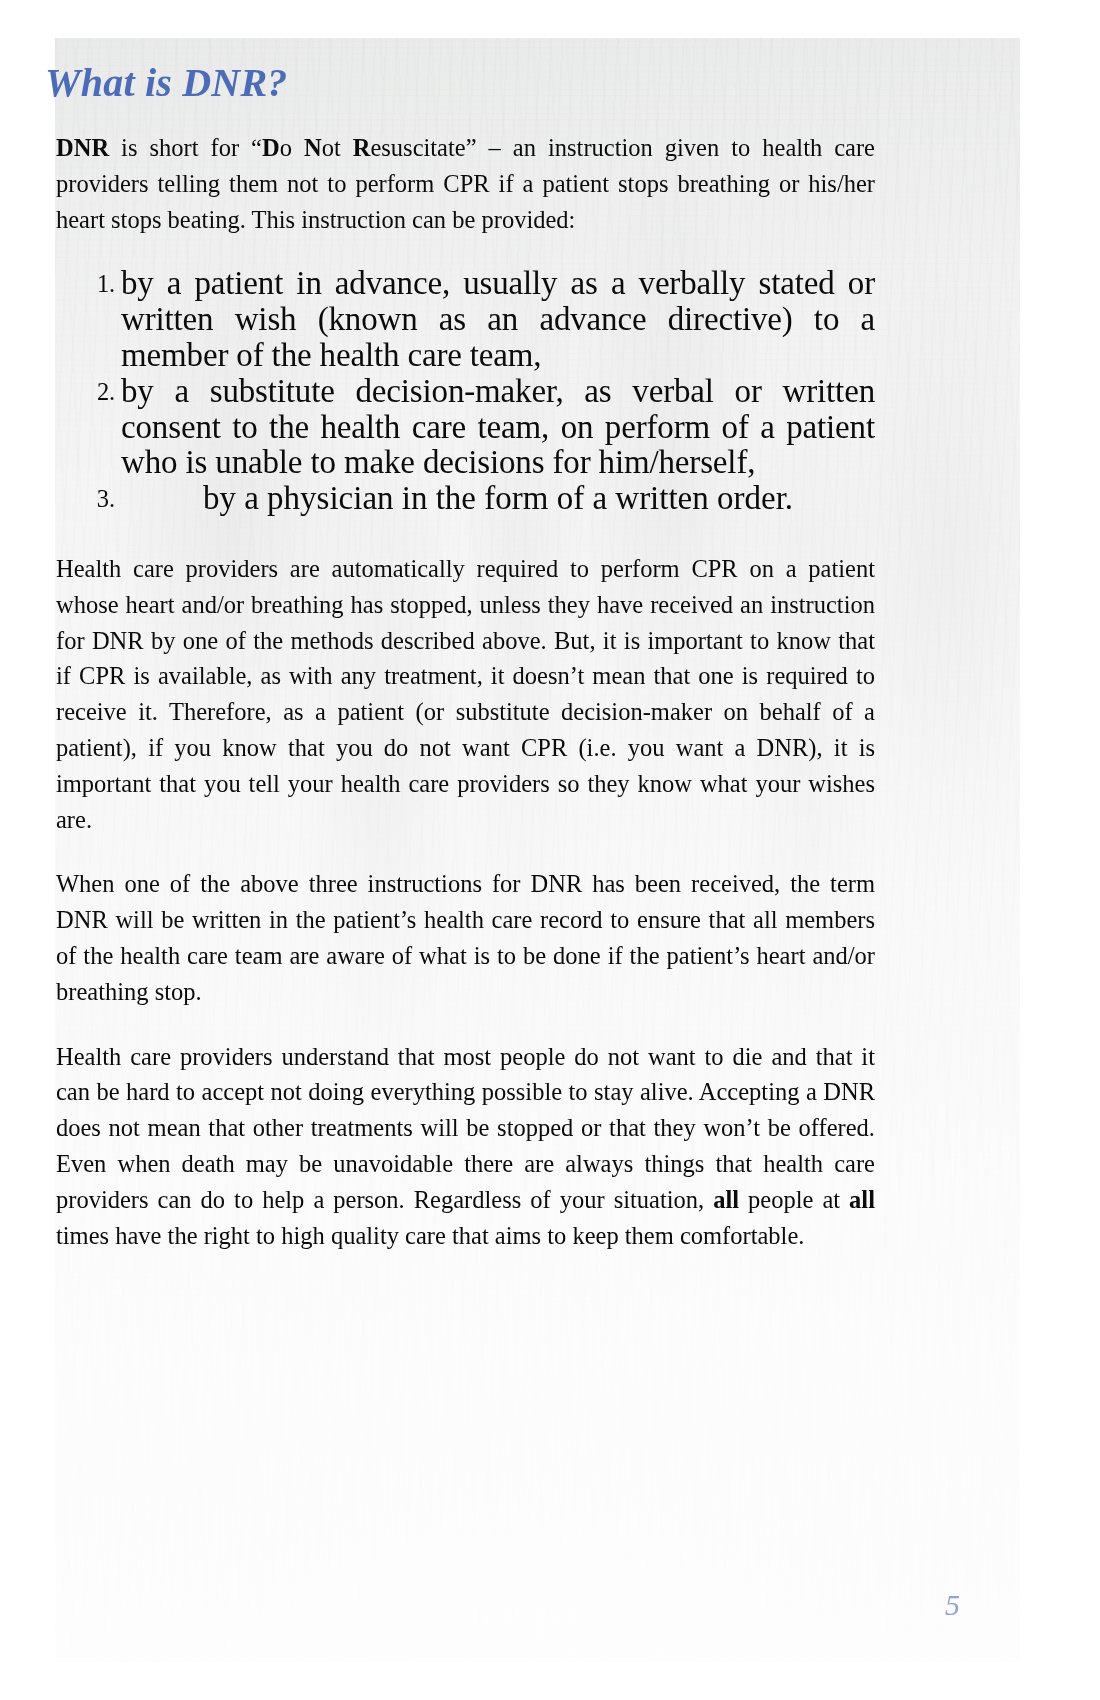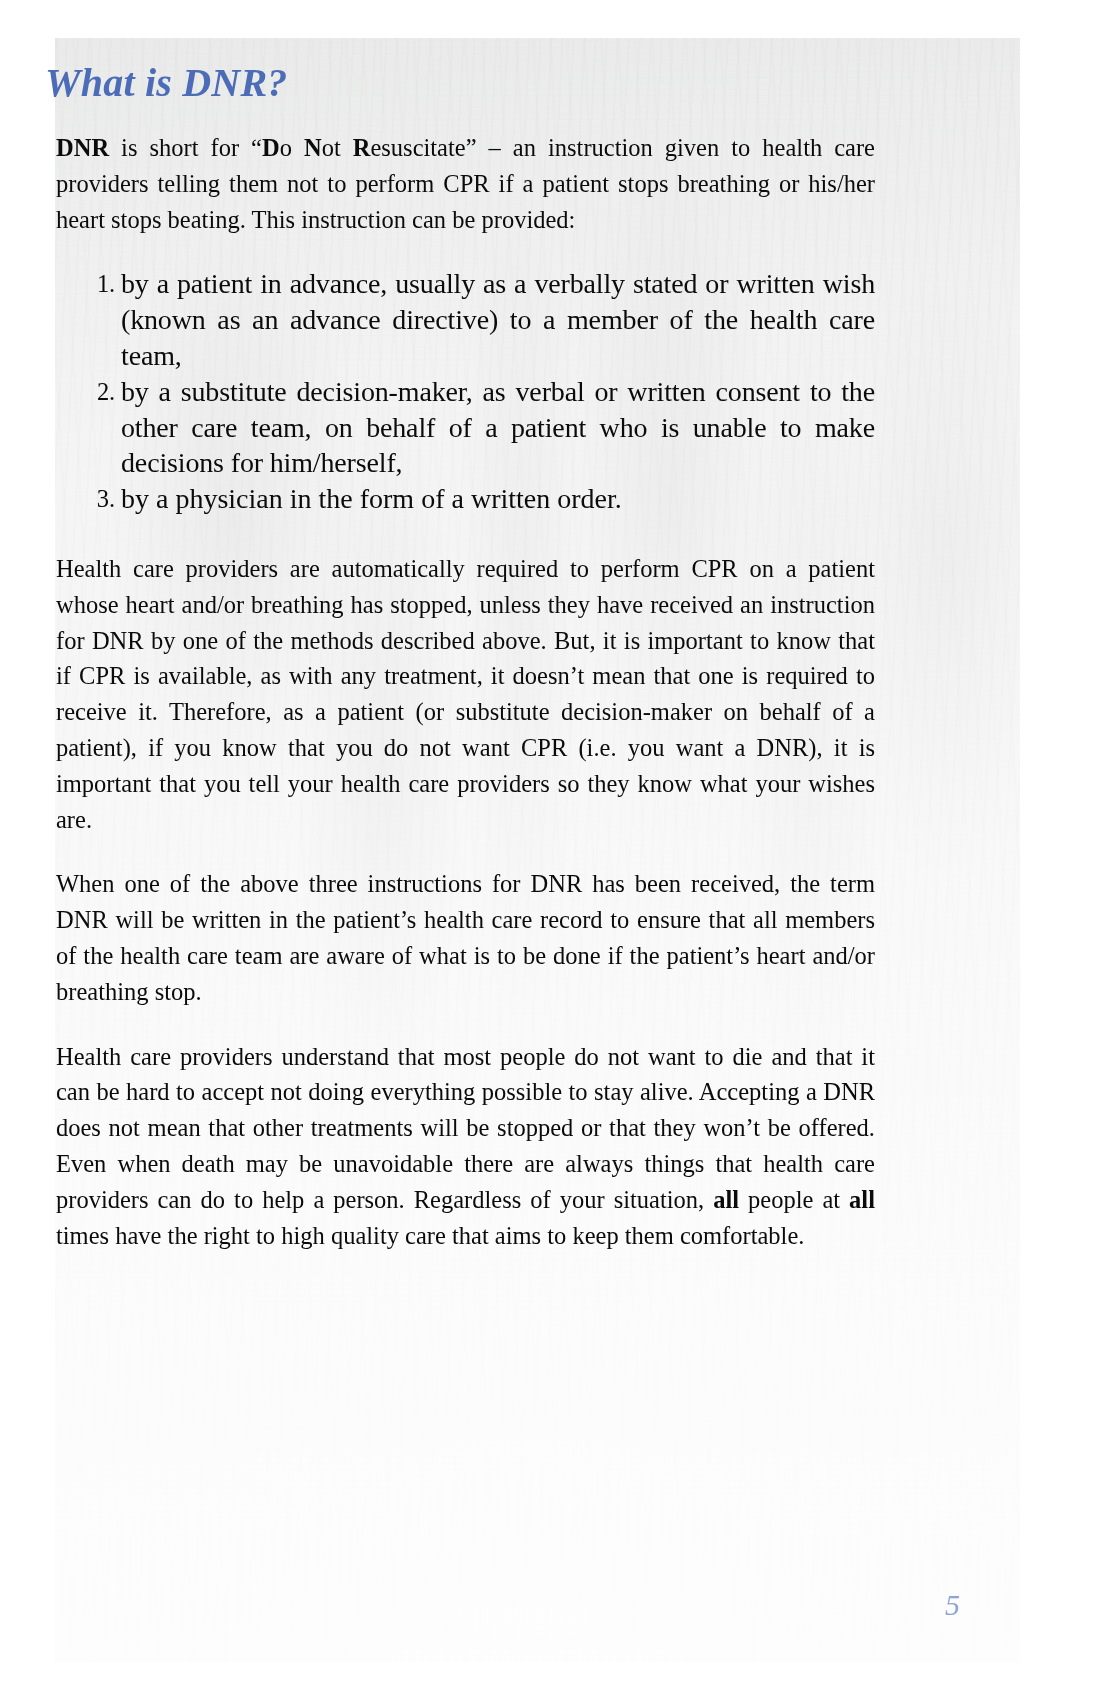--- a/index.html
+++ b/index.html
@@ -107,37 +107,37 @@
   ol.steps {
     margin: 26px 0 34px 0;
     padding: 0 0 0 46px;
     list-style: none;
     counter-reset: stepnum;
   }
   ol.steps > li {
     position: relative;
     margin: 0 0 0 0;
     padding: 0 0 0 30px;
-    font-size: 28px;
+    font-size: 33px;
     line-height: 35.8px;
     text-align: justify;
     text-justify: inter-word;
   }
   ol.steps > li::before {
     counter-increment: stepnum;
     content: counter(stepnum) ".";
     position: absolute;
     left: 0;
     top: 0;
     width: 24px;
     text-align: right;
     font-size: 24.5px;
     line-height: 35.8px;
   }
-  ol.steps > li:last-child { text-align: left; }
+  ol.steps > li:last-child { text-align: center; }
 
   
   ol.steps > li.li1,
   ol.steps > li.li2 { letter-spacing: -0.15px; }
 
   .pageno {
     position: absolute;
     right: 60px;
     bottom: 78px;
     font-family: "Liberation Serif", "DejaVu Serif", serif;
@@ -157,21 +157,21 @@
   </div>
 
   <div class="content">
 
     <h1 class="heading">What is DNR?</h1>
 
     <p class="body-par"><span class="b">DNR</span><span> is short for “</span><span class="b">D</span><span>o </span><span class="b">N</span><span>ot </span><span class="b">R</span><span>esuscitate”</span><span> – an instruction given to health care providers telling them not to perform CPR if a patient stops breathing or his/her heart stops beating. This instruction can be provided:</span></p>
 
     <ol class="steps">
       <li class="li1">by a patient in advance, usually as a verbally stated or written wish (known as an advance directive) to a member of the health care team,</li>
-      <li class="li2">by a substitute decision-maker, as verbal or written consent to the other care team, on behalf of a patient who is unable to make decisions for him/herself,</li>
+      <li class="li2">by a substitute decision-maker, as verbal or written consent to the health care team, on perform of a patient who is unable to make decisions for him/herself,</li>
       <li class="li3">by a physician in the form of a written order.</li>
     </ol>
 
     <p class="body-par">Health care providers are automatically required to perform CPR on a patient whose heart and/or breathing has stopped, unless they have received an instruction for DNR by one of the methods described above. But, it is important to know that if CPR is available, as with any treatment, it doesn’t mean that one is required to receive it.  Therefore, as a patient (or substitute decision-maker on behalf of a patient), if you know that you do not want CPR (i.e. you want a DNR), it is important that you tell your health care providers so they know what your wishes are.</p>
 
     <p class="body-par">When one of the above three instructions for DNR has been received, the term DNR will be written in the patient’s health care record to ensure that all members of the health care team are aware of what is to be done if the patient’s heart and/or breathing stop.</p>
 
     <p class="body-par tight"><span>Health care providers understand that most people do not want to die and that it can be hard to accept not doing everything possible to stay alive.  Accepting a DNR does not mean that other treatments will be stopped or that they won’t be offered. Even when death may be unavoidable there are always things that health care providers can do to help a person. Regardless of your situation, </span><span class="bi">all</span><span> people at </span><span class="bi">all</span><span> times have the right to high quality care that aims to keep them comfortable.</span></p>
 
   </div>

